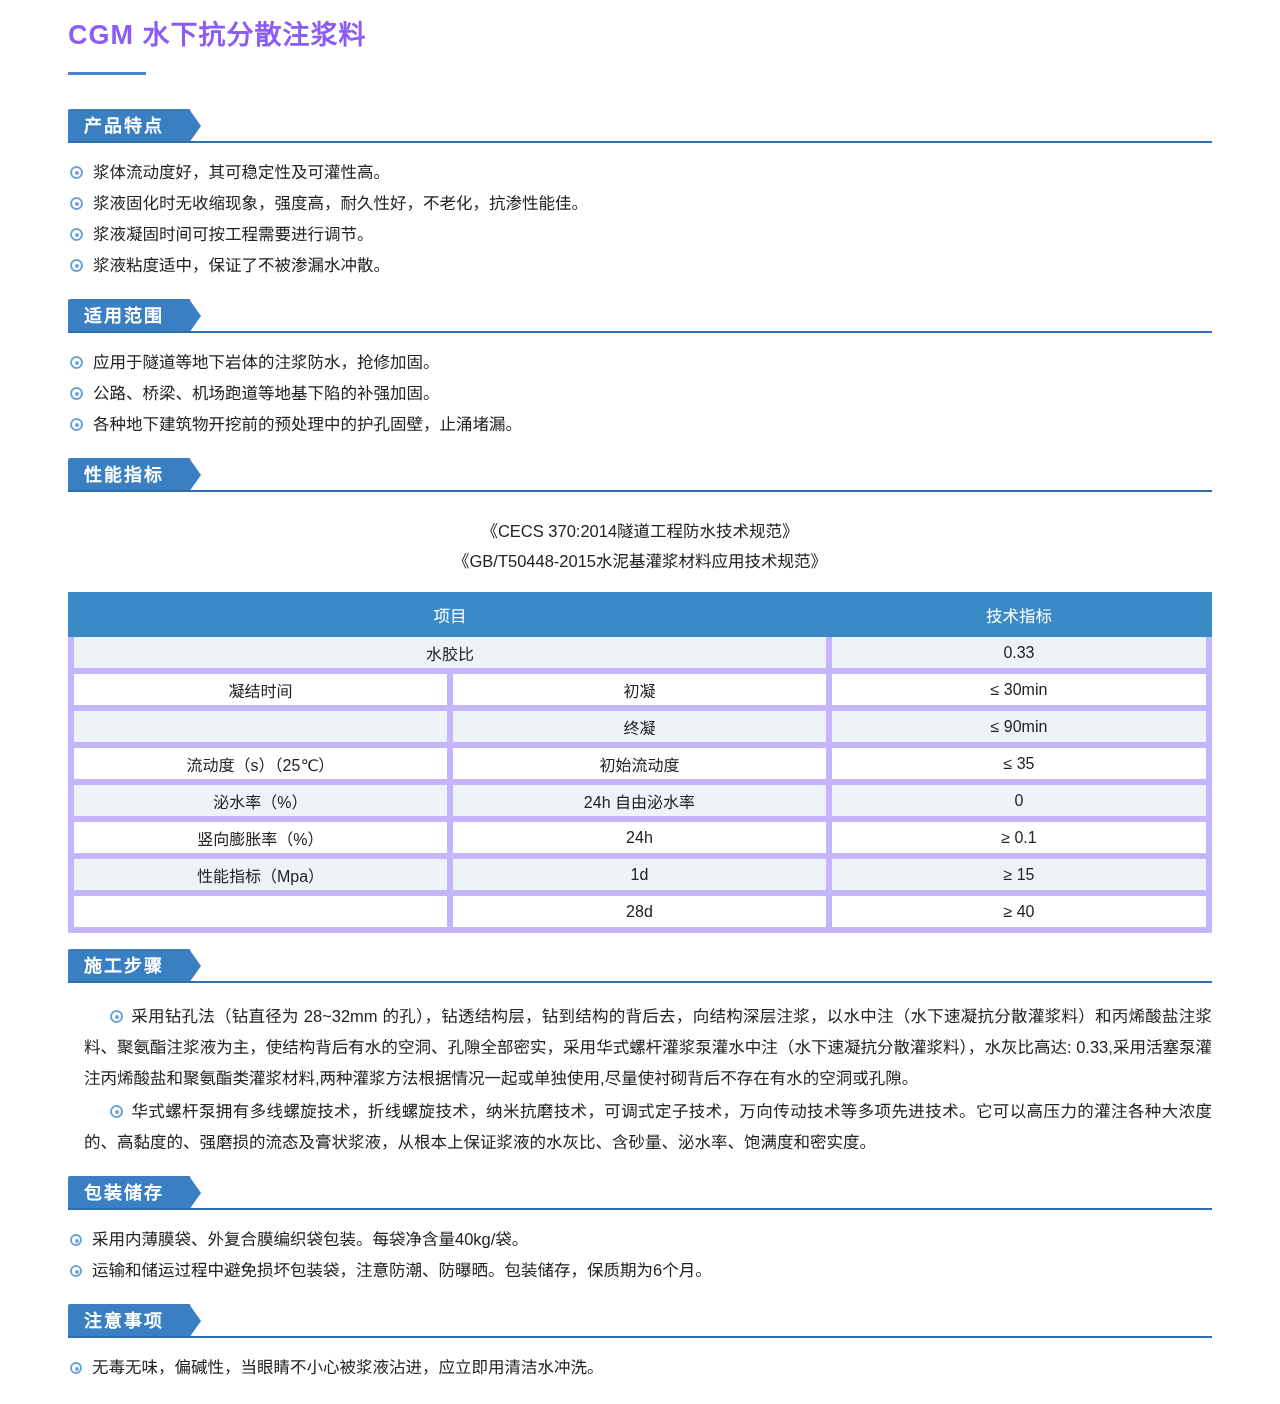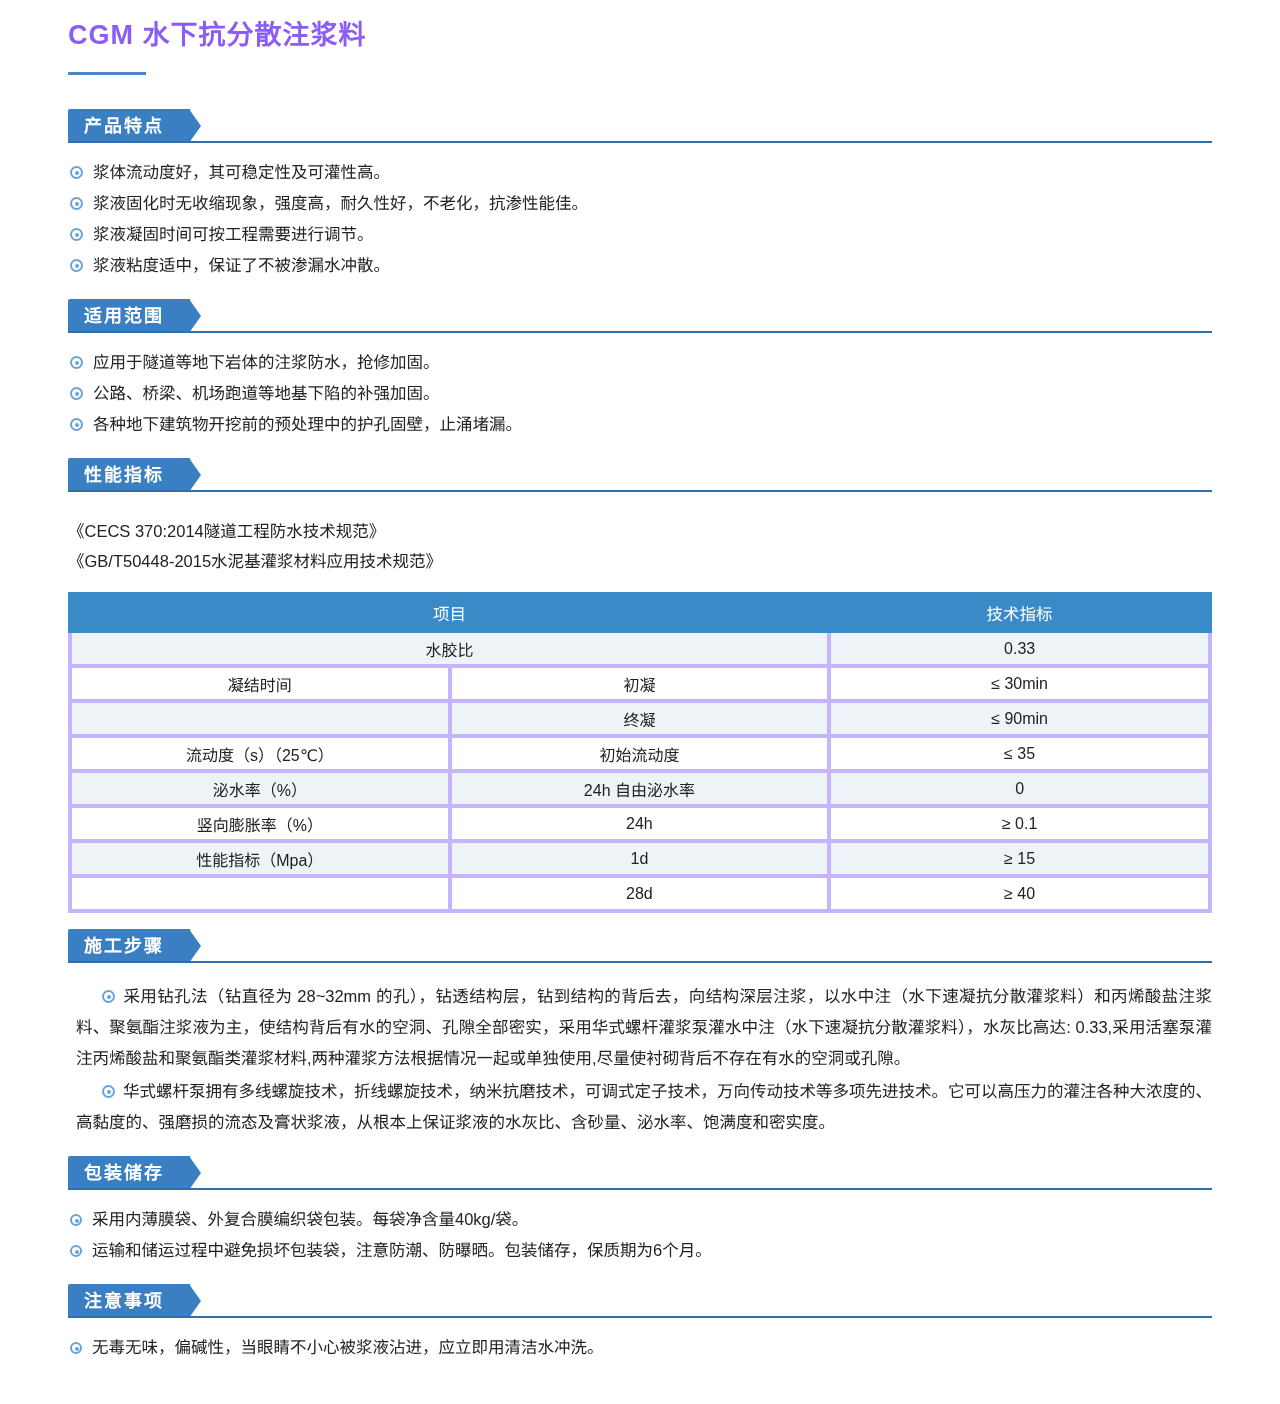--- a/index.html
+++ b/index.html
@@ -113,38 +113,38 @@
     left: 2.5px;
     top: 2.5px;
     width: 4px;
     height: 4px;
     border-radius: 50%;
     background: #6ba3d6;
   }
 
   
   .standards {
-    text-align: left;
+    text-align: center;
     padding: 14px 0 10px 0;
   }
   .standards div {
     font-size: 16.5px;
     line-height: 30px;
     color: #222;
   }
 
   
   table.spec {
     border-collapse: collapse;
     width: 100%;
     margin: 6px 0 16px 0;
     table-layout: fixed;
   }
   table.spec th, table.spec td {
-    border: 4px solid #c4b5fd;
+    border: 6px solid #c4b5fd;
     text-align: center;
     font-size: 16px;
     height: 31px;
     color: #222;
     padding: 0 4px;
   }
   table.spec thead th {
     background: #3a8ac8;
     color: #ffffff;
     font-weight: normal;
@@ -161,21 +161,21 @@
 
   
   .para-block {
     padding: 8px 0 10px 0;
   }
   .para {
     font-size: 16.5px;
     line-height: 31px;
     color: #222;
     text-indent: 0;
-    margin: 0 0 2px 8px;
+    margin: 0 0 2px 16px;
     text-align: justify;
   }
   .para .lead {
     display: inline-block;
     width: 26px;
   }
   .para .dot-inline {
     display: inline-block;
     width: 13px;
     height: 13px;

